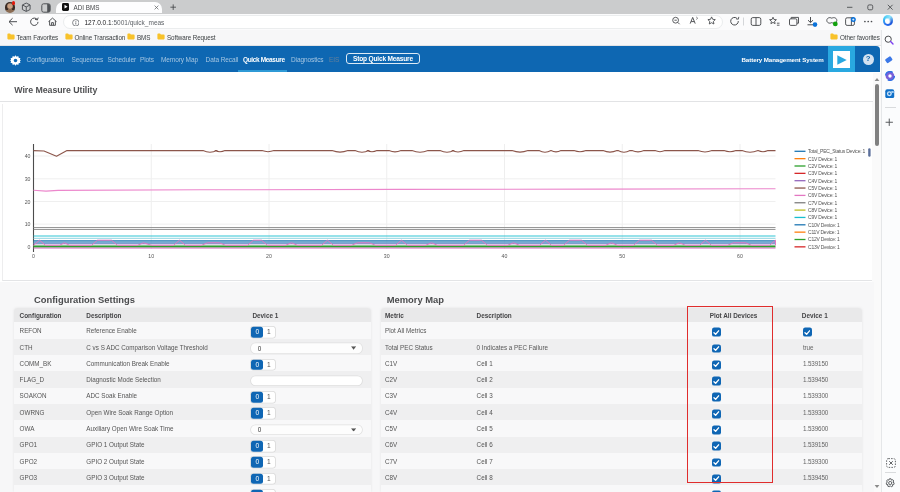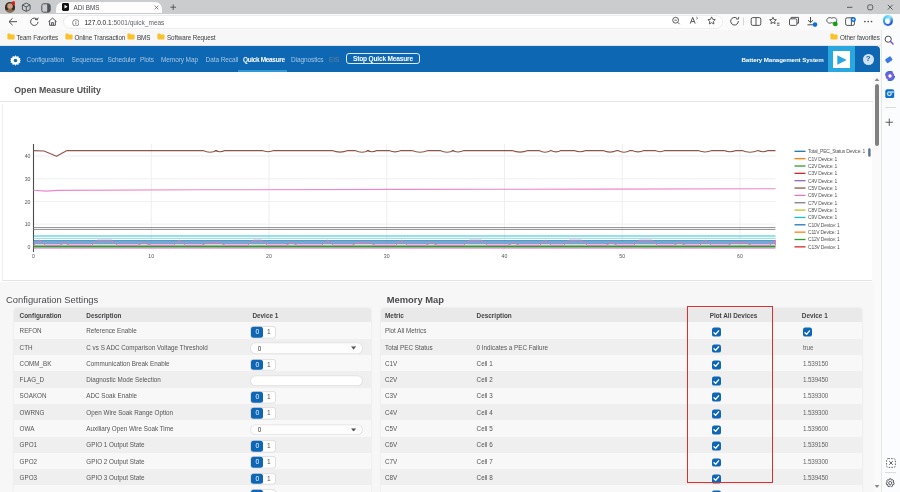--- a/index.html
+++ b/index.html
@@ -188,21 +188,21 @@
 
   <div class="abs" style="left:828.4px;top:45.7px;width:26.6px;height:26.6px;background:#29a8e0;"></div>
   <div class="abs" style="left:833.4px;top:50.9px;width:17px;height:17.6px;background:#fff;"></div>
   <svg class="abs" style="left:836.8px;top:54.8px;" width="10" height="10" viewBox="0 0 10 10">
       <path d="M0.3 0.2 L0.3 9.8 L9.7 5 Z" fill="#29a8e0"></path>
     </svg>
 
   <div class="abs" style="left:862.8px;top:53.9px;width:10.8px;height:10.8px;border-radius:50%;background:#d3e2f1;color:#0f62a9;font-size:7.8px;font-weight:bold;text-align:center;line-height:10.8px;">?</div>
 
   <div class="abs" style="left:0;top:72.3px;width:873px;height:29.6px;background:#fff;border-bottom:1.2px solid #e2e3e5;"></div>
-  <div class="abs" style="left:14.3px;top:85.3px;font-size:8.8px;font-weight:600;color:#505153;letter-spacing:-0.05px;">Open Measure Utility</div>
+  <div class="abs" style="left:14.3px;top:85.3px;font-size:8.8px;font-weight:600;color:#505153;letter-spacing:-0.05px;">Wire Measure Utility</div>
 
   <div class="abs" style="left:2px;top:103.5px;width:869.5px;height:177.5px;background:#fff;border-left:1px solid #ededee;border-bottom:1px solid #e3e4e6;"></div>
   <svg id="chart" class="abs" style="left:0;top:103.5px;" width="874" height="177" viewBox="0 0 874 177">
       <line x1="151.25" y1="40" x2="151.25" y2="145" stroke="#eeeeee" stroke-width="1"></line>
       <line x1="269" y1="40" x2="269" y2="145" stroke="#eeeeee" stroke-width="1"></line>
       <line x1="386.75" y1="40" x2="386.75" y2="145" stroke="#eeeeee" stroke-width="1"></line>
       <line x1="504.5" y1="40" x2="504.5" y2="145" stroke="#eeeeee" stroke-width="1"></line>
       <line x1="622.25" y1="40" x2="622.25" y2="145" stroke="#eeeeee" stroke-width="1"></line>
       <line x1="740" y1="40" x2="740" y2="145" stroke="#eeeeee" stroke-width="1"></line>
       <line x1="33.5" y1="52" x2="775.5" y2="52" stroke="#efefef" stroke-width="1"></line>
@@ -260,21 +260,21 @@
       <line x1="794.5" y1="128.15" x2="805.5" y2="128.15" stroke="#ff7f0e" stroke-width="1.3"></line>
       <text x="808" y="130.05" text-anchor="start" font-size="5" fill="#555" font-family="Liberation Sans, sans-serif" letter-spacing="-0.22px">C11V Device: 1</text>
       <line x1="794.5" y1="135.5" x2="805.5" y2="135.5" stroke="#2ca02c" stroke-width="1.3"></line>
       <text x="808" y="137.4" text-anchor="start" font-size="5" fill="#555" font-family="Liberation Sans, sans-serif" letter-spacing="-0.22px">C12V Device: 1</text>
       <line x1="794.5" y1="142.85000000000002" x2="805.5" y2="142.85000000000002" stroke="#d62728" stroke-width="1.3"></line>
       <text x="808" y="144.75000000000003" text-anchor="start" font-size="5" fill="#555" font-family="Liberation Sans, sans-serif" letter-spacing="-0.22px">C13V Device: 1</text>
       <rect x="868.2" y="44.30000000000001" width="2.4" height="8.5" rx="1.2" fill="#5b6f9b"></rect>
     </svg>
 
   <div class="abs" style="left:0;top:281.5px;width:873.5px;height:210.5px;background:#f7f7f8;"></div>
-  <div class="abs" style="left:6px;top:294.2px;font-size:9.4px;font-weight:400;color:#4a4b4d;">Configuration Settings</div>
+  <div class="abs" style="left:34px;top:294.2px;font-size:9.4px;font-weight:700;color:#4a4b4d;">Configuration Settings</div>
   <div class="abs" style="left:386.7px;top:294.2px;font-size:9.4px;font-weight:600;color:#4a4b4d;">Memory Map</div>
 
   <div id="ltable" class="abs" style="left:14px;top:307.7px;width:356.5px;height:184.3px;border-radius:3px 3px 0 0;box-shadow:0 0 3px rgba(0,0,0,0.08);overflow:hidden;background:#f8f8f9;">
       <div style="position:relative;height:14.8px;background:#e9e9ea;font-size:6.4px;font-weight:bold;color:#454547;">
         <span class="abs" style="left:5.6px;top:4px;">Configuration</span>
         <span class="abs" style="left:72.3px;top:4px;">Description</span>
         <span class="abs" style="left:238.4px;top:4px;">Device 1</span>
       </div>
       <div style="position:relative;height:16.3px;background:#f8f8f9;font-size:6.3px;color:#555;">
         <span class="abs" style="left:5.6px;top:4.8px;">REFON</span>

